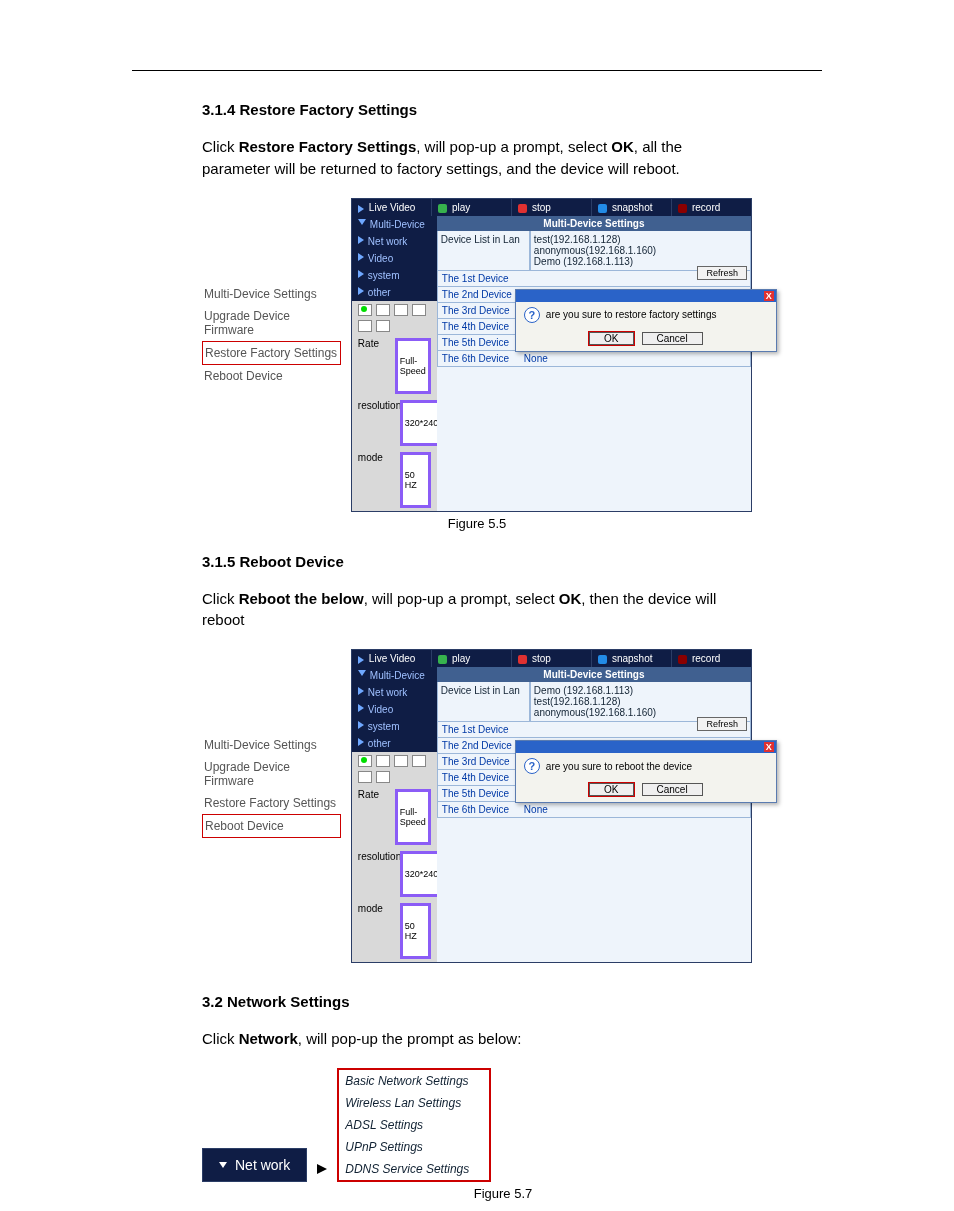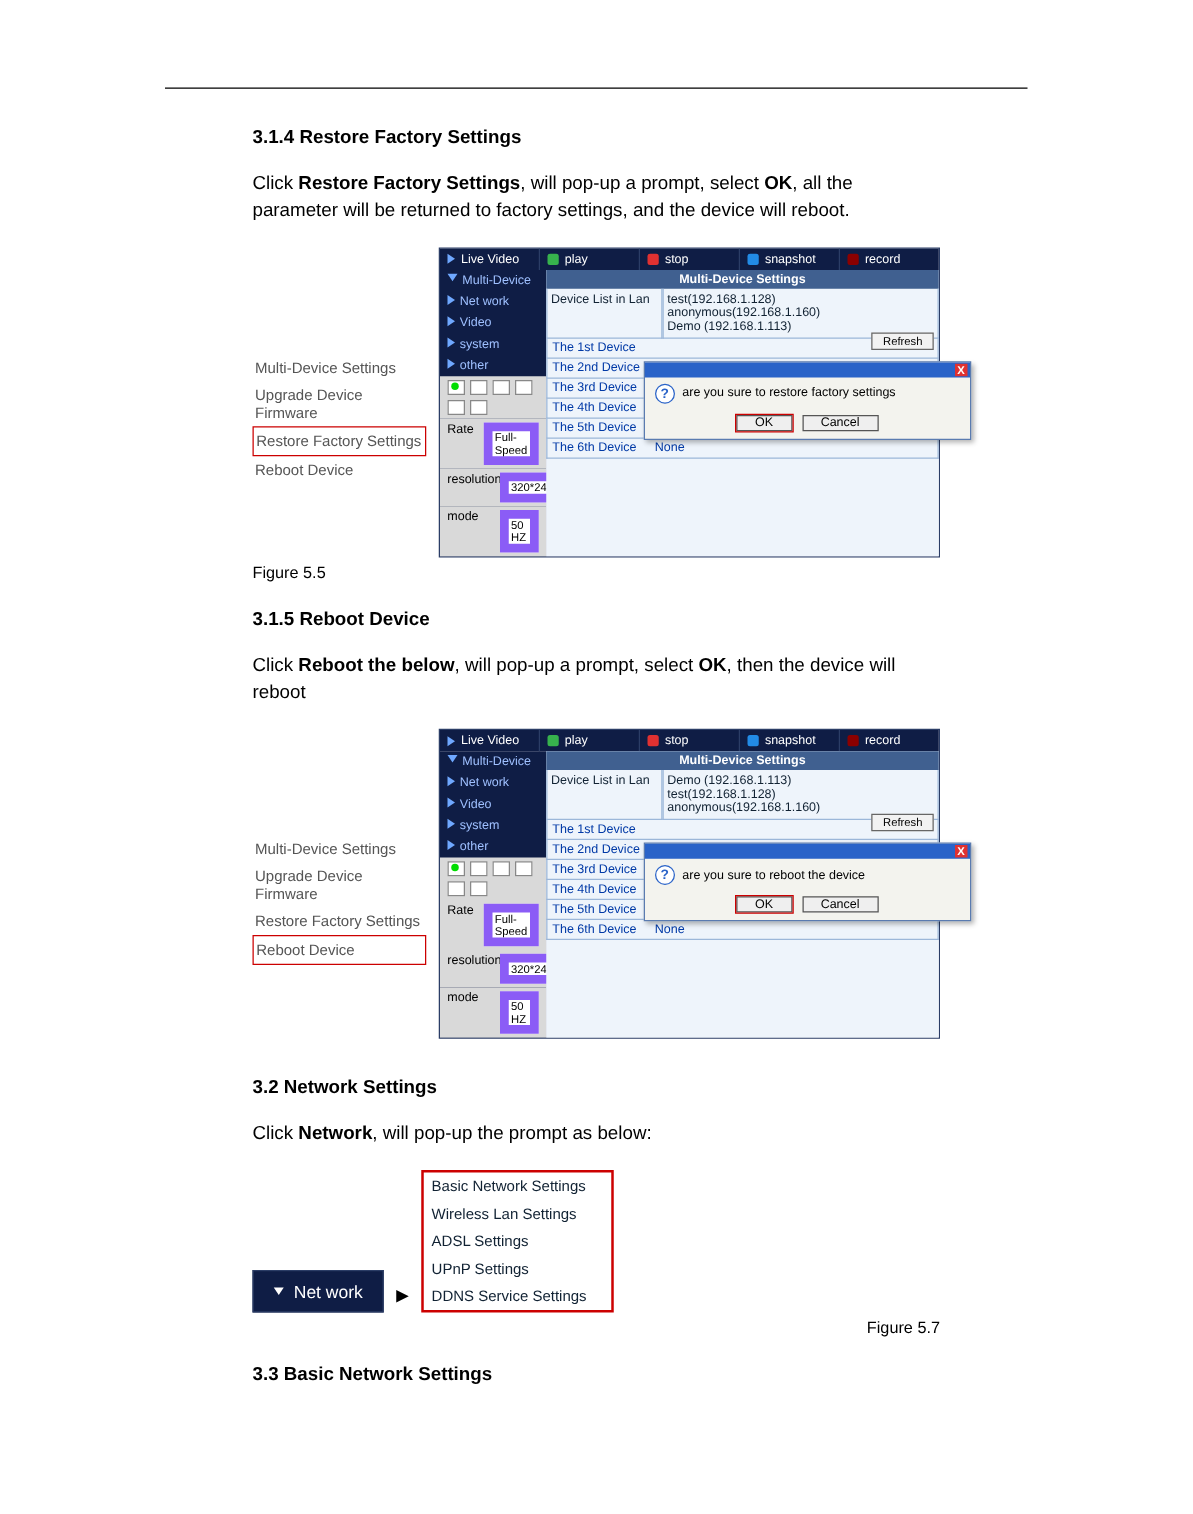--- a/index.html
+++ b/index.html
@@ -61,21 +61,21 @@
   }
   .app .topbar{
     display:flex;
     background:#0f1d45;
   }
   .app .topbar div{
     flex:1;
     padding:3px 6px;
     border-right:1px solid #2b3d66;
     display:flex;
-    align-items:center;
+    align-items:flex-end;
     gap:5px;
   }
   .app .topbar div:last-child{border-right:none}
   .ico{
     width:9px;height:9px;border-radius:2px;display:inline-block;
   }
   .g{background:#37b24d}.r{background:#e03131}.b{background:#228be6}.o{background:#8b0000}
   .triangle-r{
     width:0;height:0;border-top:4px solid transparent;border-bottom:4px solid transparent;
     border-left:6px solid #6fa8ff;display:inline-block;
@@ -90,21 +90,21 @@
   }
   .app-left div{padding:3px 6px;font-size:10px;display:flex;gap:4px;}
   .video-thumbs{
     background:#d9d9d9;color:#000;padding:2px;
     display:flex;gap:2px;flex-wrap:wrap;
   }
   .tgl{width:12px;height:10px;border:1px solid #888;background:#fff;display:inline-block}
   .tgl.dot::after{content:"";display:block;width:6px;height:6px;border-radius:50%;background:#0d0;position:relative;left:2px;top:1px}
   .sel-row{font-size:9px;padding:1px 2px;display:flex;gap:2px;background:#d9d9d9;color:#000}
   .sel-row span:first-child{width:38px}
-  .sel-row .sel{flex:1;border:7px solid #8b5cf6;background:#fff;padding:0 2px;font-size:9px}
+  .sel-row .sel{flex:1;border:3px solid #8b5cf6;background:#fff;padding:15px 2px;font-size:9px}
   .app-right{
     flex:1;background:#eef4fb;position:relative;
   }
   .title-bar{
     background:#406090;color:#fff;text-align:center;font-weight:bold;padding:2px;font-size:10px;
   }
   .pane-row{display:flex;font-size:10px;color:#123}
   .pane-row>div{border:1px solid #9cb7d9;border-top:none}
   .pane-left{width:85px;padding:3px}
   .pane-mid{flex:1;padding:3px}
@@ -135,37 +135,37 @@
     color:#2a63c8;font-weight:bold;font-size:11px;text-align:center;line-height:14px;
   }
   .dialog .dlg-btns{
     display:flex;gap:8px;justify-content:center;padding:4px 0 6px;
   }
   .dlg-btn{
     border:1px solid #555;background:#efefef;font-size:10px;padding:0 14px;
   }
   .dlg-btn.ok{outline:1px solid #c00}
   .caption{
-    text-align:left;font-size:13px;margin:4px 0 22px;color:#000;
+    text-align:center;font-size:13px;margin:4px 0 22px;color:#000;
   }
 
   
   .net-row{
     display:flex;align-items:flex-end;gap:10px;margin:16px 0 4px;
   }
   .net-btn{
     background:#0f1d45;color:#fff;padding:8px 16px;font-size:14px;
     display:flex;align-items:center;gap:8px;border:1px solid #2b3d66;
   }
   .arrow{
     width:0;height:0;border-top:5px solid transparent;border-bottom:5px solid transparent;
     border-left:10px solid #000;margin-bottom:8px
   }
   .net-list{
-    border:2px solid #c00;width:150px;font-size:12px;color:#123;
+    border:2px solid #c00;width:150px;font-size:12px;color:#123;font-style:italic;
   }
   .net-list div{padding:4px 6px}
 </style>
 </head>
 <body>
 
 <div class="page">
   <hr class="hr-top">
 
   <div class="section">
@@ -453,18 +453,18 @@
       </div>
       <div class="arrow"></div>
       <div class="net-list">
         <div>Basic Network Settings</div>
         <div>Wireless Lan Settings</div>
         <div>ADSL Settings</div>
         <div>UPnP Settings</div>
         <div>DDNS Service Settings</div>
       </div>
     </div>
-    <div class="caption" style="text-align:right;margin-left:52px">Figure 5.7</div>
+    <div class="caption" style="text-align:center;margin-left:52px">Figure 5.7</div>
 
     <h3 class="heading">3.3 Basic Network Settings</h3>
 
   </div>
 </div>
 
 </body></html>

